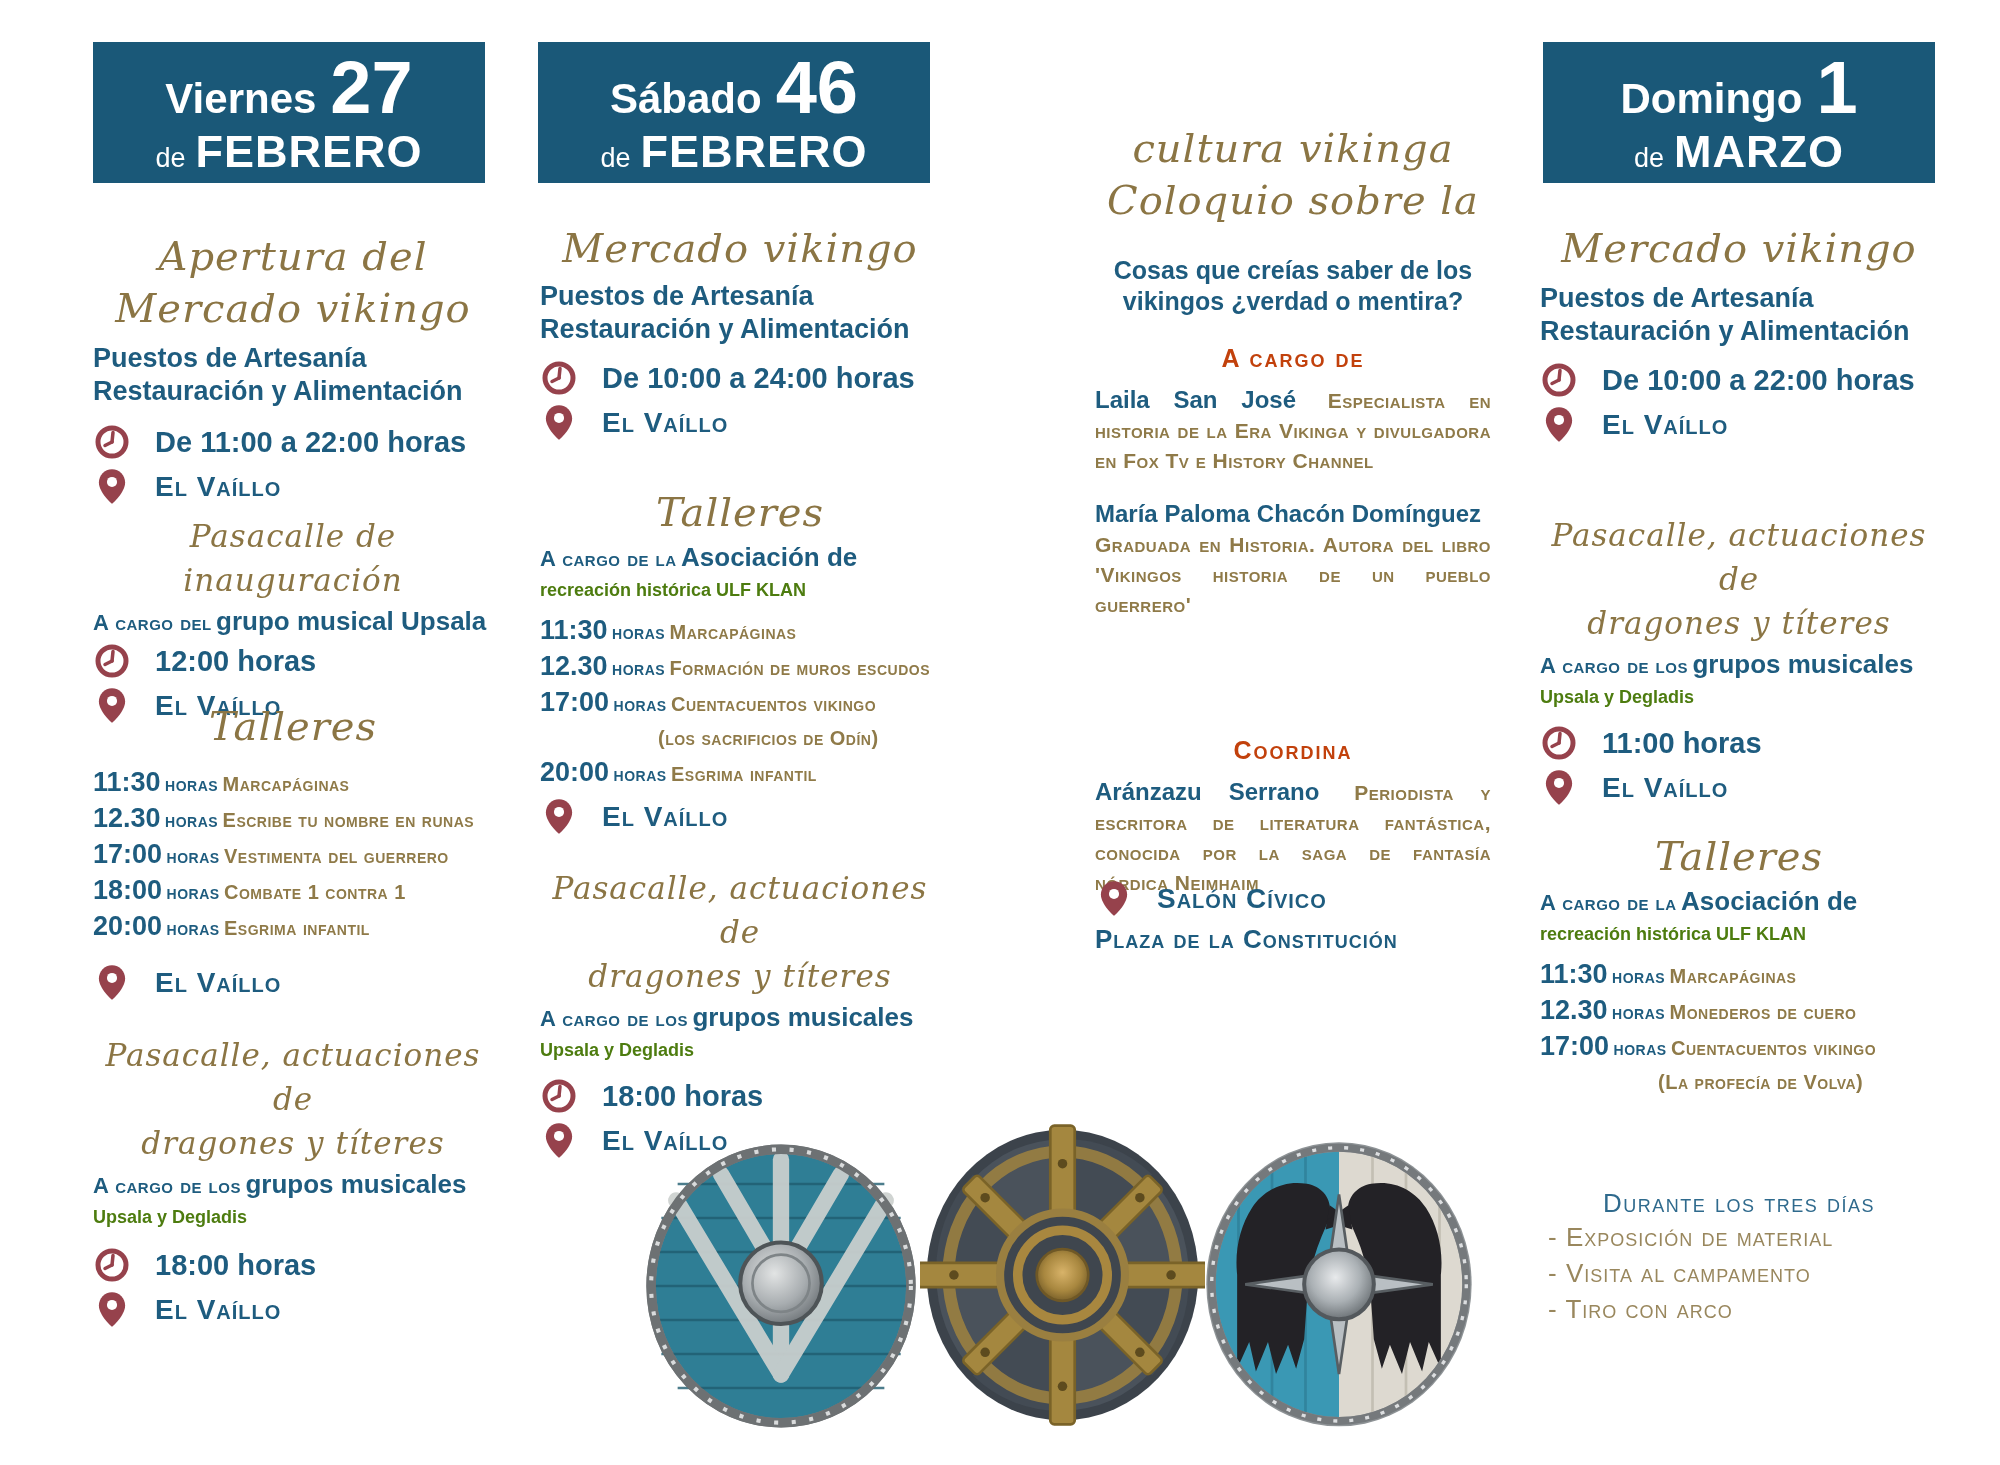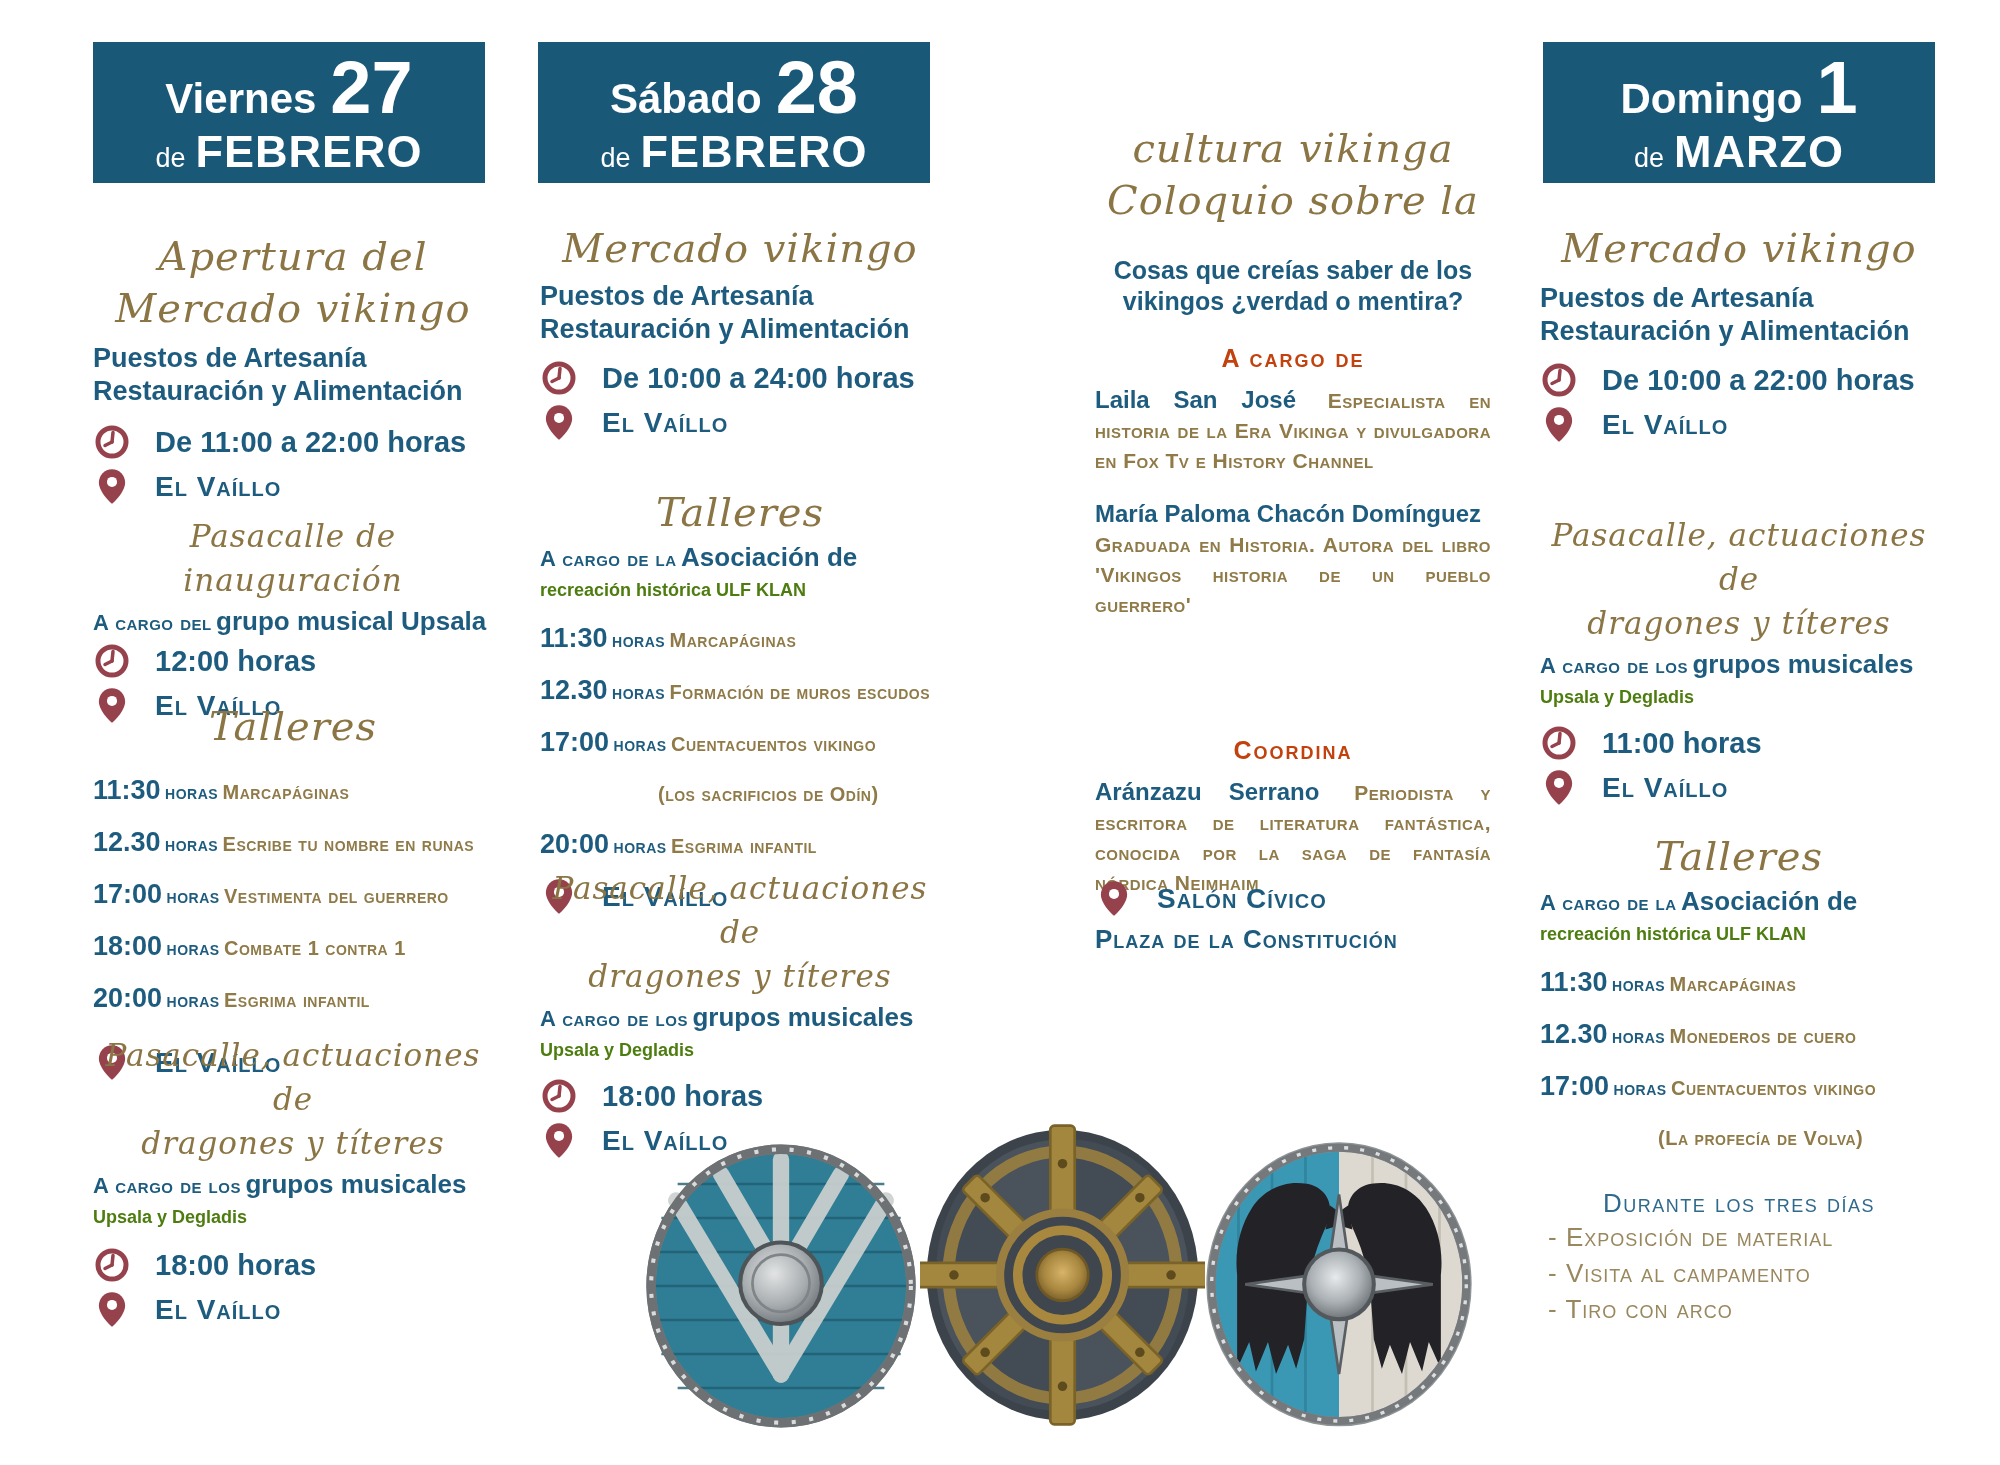--- a/index.html
+++ b/index.html
@@ -32,21 +32,21 @@
   .place{color:#1e5c7f;font-weight:bold;font-size:28px;font-variant:small-caps;letter-spacing:1px;white-space:nowrap;}
   .row{display:flex;align-items:center;gap:24px;margin-top:8px;}
   .icon-box{width:38px;display:flex;justify-content:center;flex:0 0 38px;}
 
   .acargo{margin:4px 0 0 0;white-space:nowrap;}
   .sc-prefix{font-variant:small-caps;font-weight:bold;font-size:22px;color:#1e5c7f;letter-spacing:.5px;}
   .acargo-rest{font-weight:bold;font-size:26px;color:#1e5c7f;}
   .acargo-line2{margin:2px 0 0 0;font-weight:bold;font-size:18px;color:#4d7c0f;line-height:31px;}
 
   
-  .trow{line-height:48px;white-space:nowrap;}
+  .trow{line-height:32px;white-space:nowrap;}
   .tt{font-weight:bold;font-size:27px;color:#1e5c7f;}
   .th{font-variant:small-caps;font-weight:bold;font-size:20px;color:#1e5c7f;letter-spacing:.5px;}
   .tl{font-variant:small-caps;font-weight:bold;font-size:20px;color:#8f7a48;letter-spacing:.5px;}
   .tcont{padding-left:118px;}
 
   
   .subtitle{color:#1e5c7f;font-weight:bold;font-size:25px;line-height:31px;text-align:center;margin:0;}
   .mini-head{color:#c2410c;font-weight:bold;font-size:25px;font-variant:small-caps;
              text-align:center;letter-spacing:2px;margin:0;}
   .speaker{text-align:justify;margin:0;line-height:28px;}
@@ -195,21 +195,21 @@
             <circle cx="16" cy="14.6" r="5.4" fill="#ffffff"></circle>
           </svg>
       </span>
       <span class="place">El Vaíllo</span>
     </div>
   </section>
 
   <header class="banner" style="left:538px;">
     <div class="b-line1">
       <span class="b-day">Sábado</span>
-      <span class="b-num">28</span>
+      <span class="b-num">46</span>
     </div>
     <div class="b-line2">
       <span class="b-de">de</span>
       <span class="b-month">FEBRERO</span>
     </div>
   </header>
 
   <section class="sec col2" style="top:222px;">
     <div class="script script-lg">Mercado vikingo</div>
     <p class="desc" style="margin-top:6px;">Puestos de Artesanía</p>

